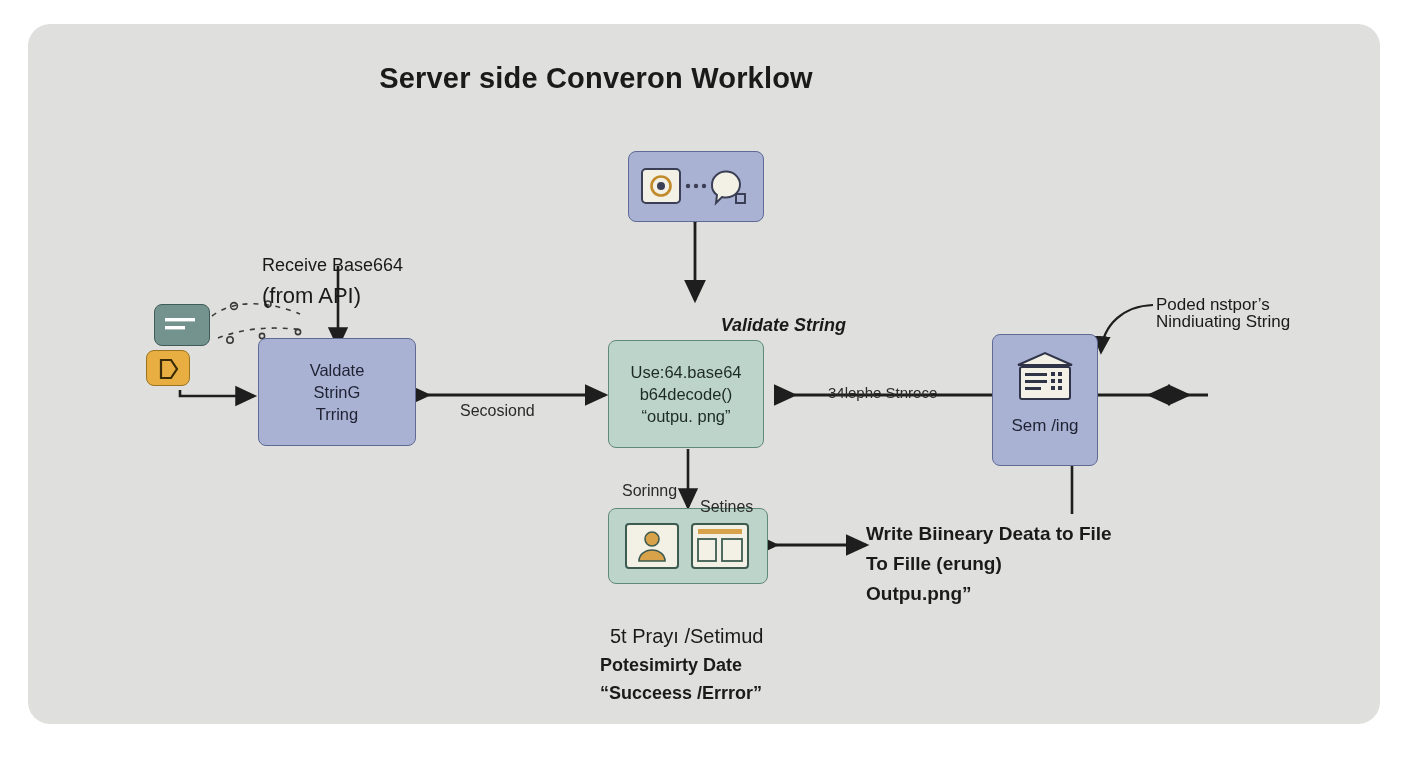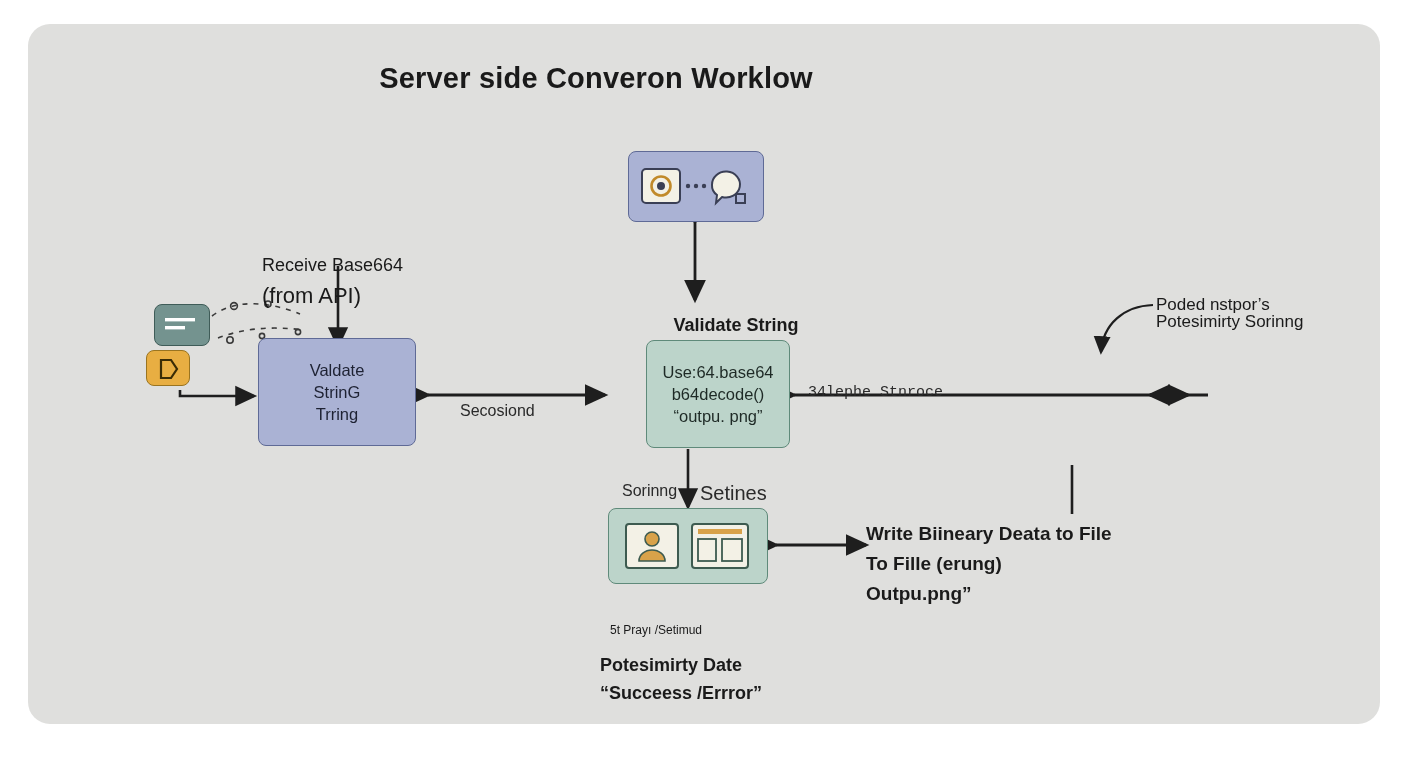--- a/index.html
+++ b/index.html
@@ -154,61 +154,77 @@
         <circle cx="23" cy="25" r="9.5" fill="none" stroke="#c18a2a" stroke-width="2.6"></circle>
         <circle cx="23" cy="25" r="4" fill="#3a3f55"></circle>
         <circle cx="50" cy="25" r="2.2" fill="#3a3f55"></circle>
         <circle cx="58" cy="25" r="2.2" fill="#3a3f55"></circle>
         <circle cx="66" cy="25" r="2.2" fill="#3a3f55"></circle>
         <path d="M74 24 a14 13 0 1 1 10 12 l-6 6 l1 -8 a13 12 0 0 1 -5 -10 z" fill="#f3f1e6" stroke="#3a3f55" stroke-width="2"></path>
         <rect x="98" y="33" width="9" height="9" fill="none" stroke="#3a3f55" stroke-width="2"></rect>
       </svg>
     </div>
 
-    <div class="node-label bold" style="left:598px; top:288px; width:220px; text-align:center; font-size:18px;">Validate String</div>
+    <div class="node-label bold" style="left:598px; top:288px; width:220px; text-align:right; font-size:18px;font-style:italic;">Validate String</div>
 
     <div class="node-label" style="left:234px; top:228px; font-size:18px;">Receive Base664</div>
     <div class="node-label" style="left:234px; top:256px; font-size:22px;">(from API)</div>
 
     <div class="node node-blue" style="left:230px; top:314px; width:158px; height:108px; flex-direction:column;">
       <span class="mono-sm">Valdate</span>
       <span class="mono-sm">StrinG</span>
       <span class="mono-sm">Trring</span>
     </div>
 
-    <div class="node node-green" style="left:580px; top:316px; width:144px; height:108px; flex-direction:column;margin-left:38px;">
+    <div class="node node-green" style="left:580px; top:316px; width:156px; height:108px; flex-direction:column;">
       <span class="mono-sm">Use:64.base64</span>
       <span class="mono-sm">b64decode()</span>
       <span class="mono-sm">“outpu. png”</span>
     </div>
 
+    <div class="node node-blue" style="left:964px; top:310px; width:106px; height:132px; flex-direction:column; justify-content:flex-start; padding-top:14px;">
+      <svg width="66" height="58" viewBox="0 0 66 58">
+        <path d="M6 16 L33 4 L60 16 Z" fill="#f3f1e6" stroke="#2f3448" stroke-width="2"></path>
+        <rect x="8" y="18" width="50" height="32" rx="2" fill="#f3f1e6" stroke="#2f3448" stroke-width="2"></rect>
+        <rect x="13" y="24" width="22" height="3" fill="#2f3448"></rect>
+        <rect x="13" y="31" width="22" height="3" fill="#2f3448"></rect>
+        <rect x="13" y="38" width="16" height="3" fill="#2f3448"></rect>
+        <rect x="39" y="23" width="4" height="4" fill="#2f3448"></rect>
+        <rect x="46" y="23" width="4" height="4" fill="#2f3448"></rect>
+        <rect x="39" y="30" width="4" height="4" fill="#2f3448"></rect>
+        <rect x="46" y="30" width="4" height="4" fill="#2f3448"></rect>
+        <rect x="39" y="37" width="4" height="4" fill="#2f3448"></rect>
+        <rect x="46" y="37" width="4" height="4" fill="#2f3448"></rect>
+      </svg>
+      <span style="font-size:17px; margin-top:8px;">Sem /ing</span>
+    </div>
 
     <div class="node node-green" style="left:580px; top:484px; width:160px; height:76px;">
       <svg width="140" height="58" viewBox="0 0 140 58">
         <rect x="8" y="7" width="52" height="44" rx="3" fill="#f3f1e6" stroke="#3d5b50" stroke-width="2"></rect>
         <circle cx="34" cy="22" r="7" fill="#d8a24a" stroke="#3d5b50" stroke-width="1.6"></circle>
         <path d="M21 44 a13 11 0 0 1 26 0 z" fill="#d8a24a" stroke="#3d5b50" stroke-width="1.6"></path>
         <rect x="74" y="7" width="56" height="44" rx="3" fill="#f3f1e6" stroke="#3d5b50" stroke-width="2"></rect>
         <rect x="80" y="12" width="44" height="5" fill="#d8a24a"></rect>
         <rect x="80" y="22" width="18" height="22" fill="none" stroke="#3d5b50" stroke-width="1.8"></rect>
         <rect x="104" y="22" width="20" height="22" fill="none" stroke="#3d5b50" stroke-width="1.8"></rect>
       </svg>
     </div>
 
     <div class="edge-label" style="left:432px; top:378px; font-size:16px;">Secosiond</div>
-    <div class="edge-label" style="left:780px; top:360px;font-family:Liberation Mono, monospace;">34lephe Stnroce</div>
+    <div class="edge-label" style="left:800px; top:360px;">34lephe Stnroce</div>
     <div class="edge-label" style="left:594px; top:458px; font-size:16px;">Sorinng</div>
-    <div class="edge-label" style="left:672px; top:458px; font-size:20px;">Setines</div>
-
-    <div class="node-label" style="left:582px; top:598px; font-size:12px;">5t Prayı /Setimud</div>
+    <div class="edge-label" style="left:672px; top:474px; font-size:16px;">Setines</div>
+
+    <div class="node-label" style="left:582px; top:598px; font-size:20px;">5t Prayı /Setimud</div>
 
     <div class="node-label bold" style="left:572px; top:628px; font-size:18px;">Potesimirty Date</div>
     <div class="node-label bold" style="left:572px; top:656px; font-size:18px;">“Succeess /Errror”</div>
 
     <div class="node-label bold" style="left:838px; top:496px; font-size:19px;">Write Biineary Deata to File</div>
     <div class="node-label bold" style="left:838px; top:526px; font-size:19px;">To Fille (erung)</div>
     <div class="node-label bold" style="left:838px; top:556px; font-size:19px;">Outpu.png”</div>
 
     <div class="node-label" style="left:1128px; top:258px; font-size:17px;margin-top:11px;">Poded nstpor’s</div>
-    <div class="node-label" style="left:1128px; top:286px; font-size:17px;">Potesimirty Sorinng</div>
+    <div class="node-label" style="left:1128px; top:286px; font-size:17px;">Nindiuating String</div>
 
   </div>
 </div>
 
 </body></html>

